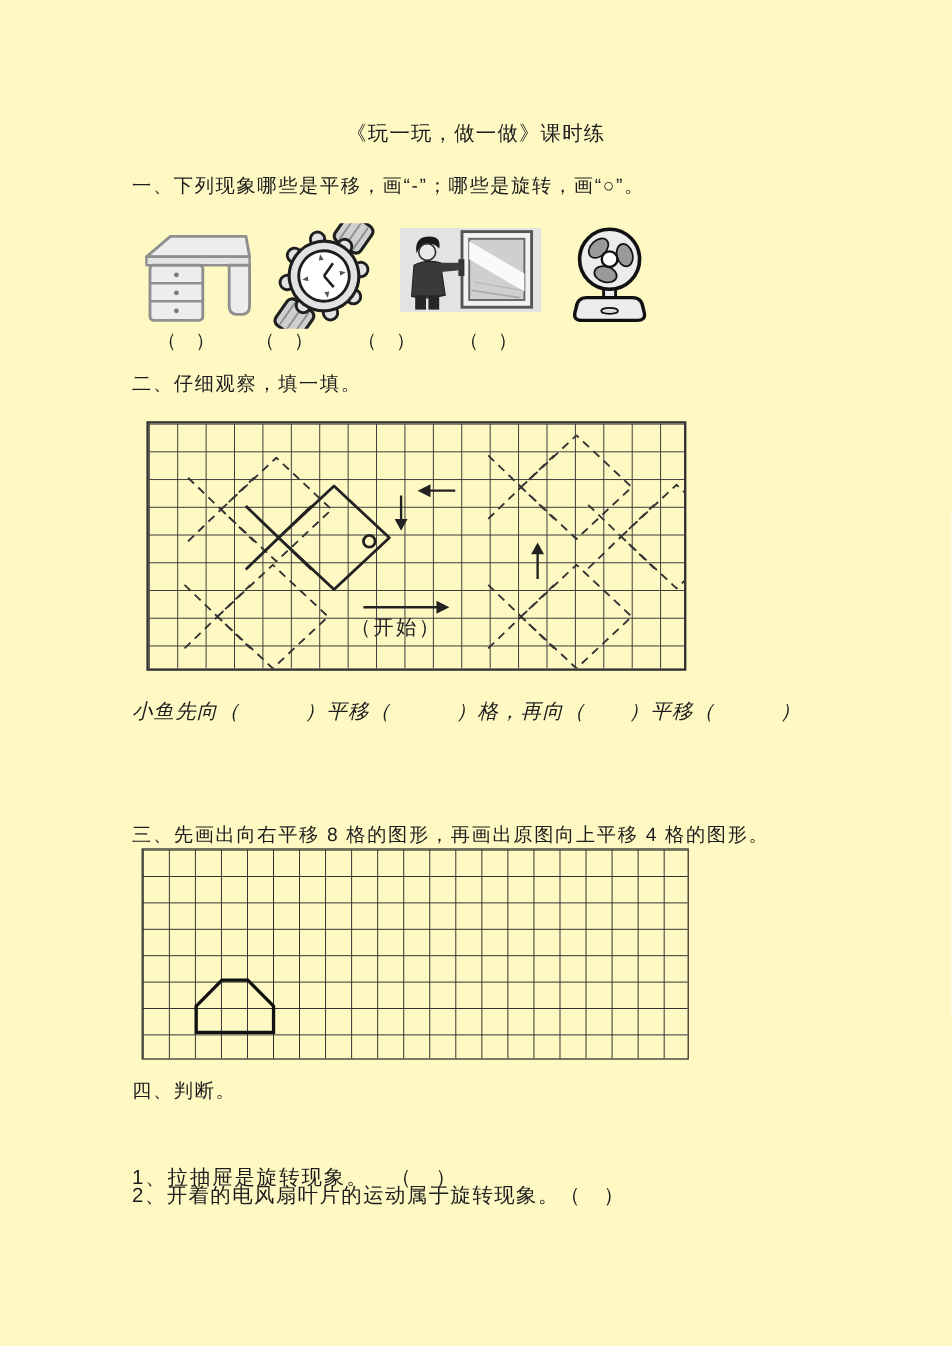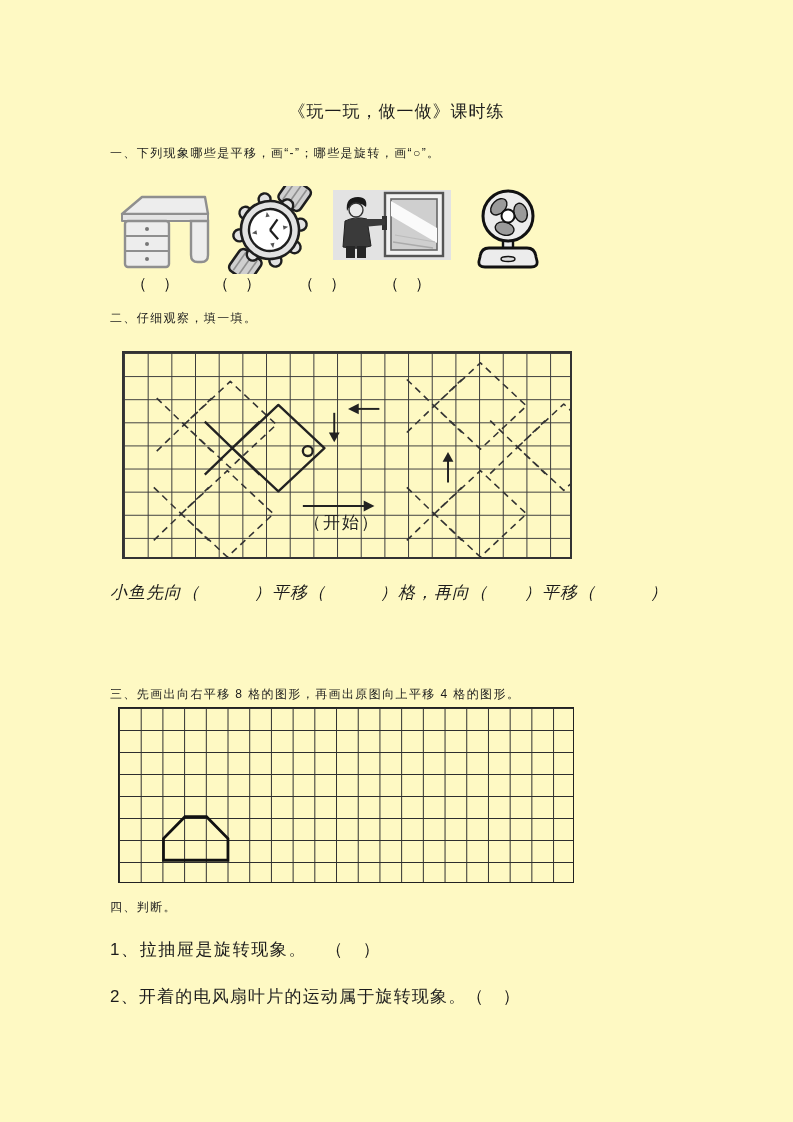--- a/index.html
+++ b/index.html
@@ -2,21 +2,21 @@
 <html><head>
 <meta charset="utf-8">
 <style>
   html,body{margin:0;padding:0;background:#fff;}
   .page{
     position:relative;width:793px;height:1122px;background:#fef9c3;overflow:hidden;
     font-family:"Liberation Sans","DejaVu Sans",sans-serif;color:#1c1c1c;
   }
   .abs{position:absolute;}
   .title{top:100px;left:0;width:793px;text-align:center;font-size:17px;letter-spacing:1px;white-space:nowrap;}
-  .q{font-size:12px;letter-spacing:1.4px;white-space:nowrap;}
+  .q{font-size:16px;letter-spacing:1.4px;white-space:nowrap;}
   .fill{font-size:17px;letter-spacing:1px;white-space:nowrap;}
   .paren{font-size:16px;white-space:nowrap;}
   .grid1{
     left:122px;top:351px;width:450px;height:208px;border:2px solid #333;box-sizing:border-box;
     background-image:
       linear-gradient(to right,#3b3b3b 1px,transparent 1px),
       linear-gradient(to bottom,#3b3b3b 1px,transparent 1px);
     background-size:23.68px 23.11px;
   }
   .grid2{
@@ -24,21 +24,21 @@
     background-image:
       linear-gradient(to right,#2e2e2e 1px,transparent 1px),
       linear-gradient(to bottom,#2e2e2e 1px,transparent 1px);
     background-size:21.71px 22px;
   }
   .overlay{position:absolute;left:0;top:0;width:100%;height:100%;}
   .fish-solid{stroke:#222;stroke-width:2.4;fill:none;stroke-linejoin:round;}
   .fish-dash{stroke:#333;stroke-width:1.6;fill:none;stroke-dasharray:7 5;stroke-linejoin:round;}
   .arrow{stroke:#222;stroke-width:2;fill:none;}
   .arrowhead{fill:#222;stroke:none;}
-  .start-label{left:168px;top:158px;font-size:17px;letter-spacing:2px;color:#222;white-space:nowrap;margin-left:12px;}
+  .start-label{left:168px;top:158px;font-size:17px;letter-spacing:2px;color:#222;white-space:nowrap;}
   .imgbox{position:absolute;}
 </style>
 </head>
 <body>
 
 <div class="page">
 
   <div class="abs title">《玩一玩，做一做》课时练</div>
 
   <div class="abs q" style="left:110px;top:145px;">一、下列现象哪些是平移，画“-”；哪些是旋转，画“○”。</div>
@@ -167,16 +167,16 @@
 
   <div class="abs q" style="left:110px;top:666px;margin-top:20px;">三、先画出向右平移 8 格的图形，再画出原图向上平移 4 格的图形。</div>
 
   <div class="abs grid2">
     <svg class="overlay" viewBox="0 0 456 176">
       <polygon points="43.4,154 43.4,132 65.1,110 86.9,110 108.6,132 108.6,154" fill="none" stroke="#111" stroke-width="2.8" stroke-linejoin="miter"></polygon>
     </svg>
   </div>
 
   <div class="abs q" style="left:110px;top:899px;text-align:center;">四、判断。</div>
-  <div class="abs fill" style="left:110px;top:938px;letter-spacing:1.6px;text-align:center;">1、拉抽屉是旋转现象。　（　）</div>
+  <div class="abs fill" style="left:110px;top:970px;letter-spacing:1.6px;text-align:center;">1、拉抽屉是旋转现象。　（　）</div>
   <div class="abs fill" style="left:110px;top:985px;letter-spacing:1.2px;">2、开着的电风扇叶片的运动属于旋转现象。（　）</div>
 
 </div>
 
 </body></html>

